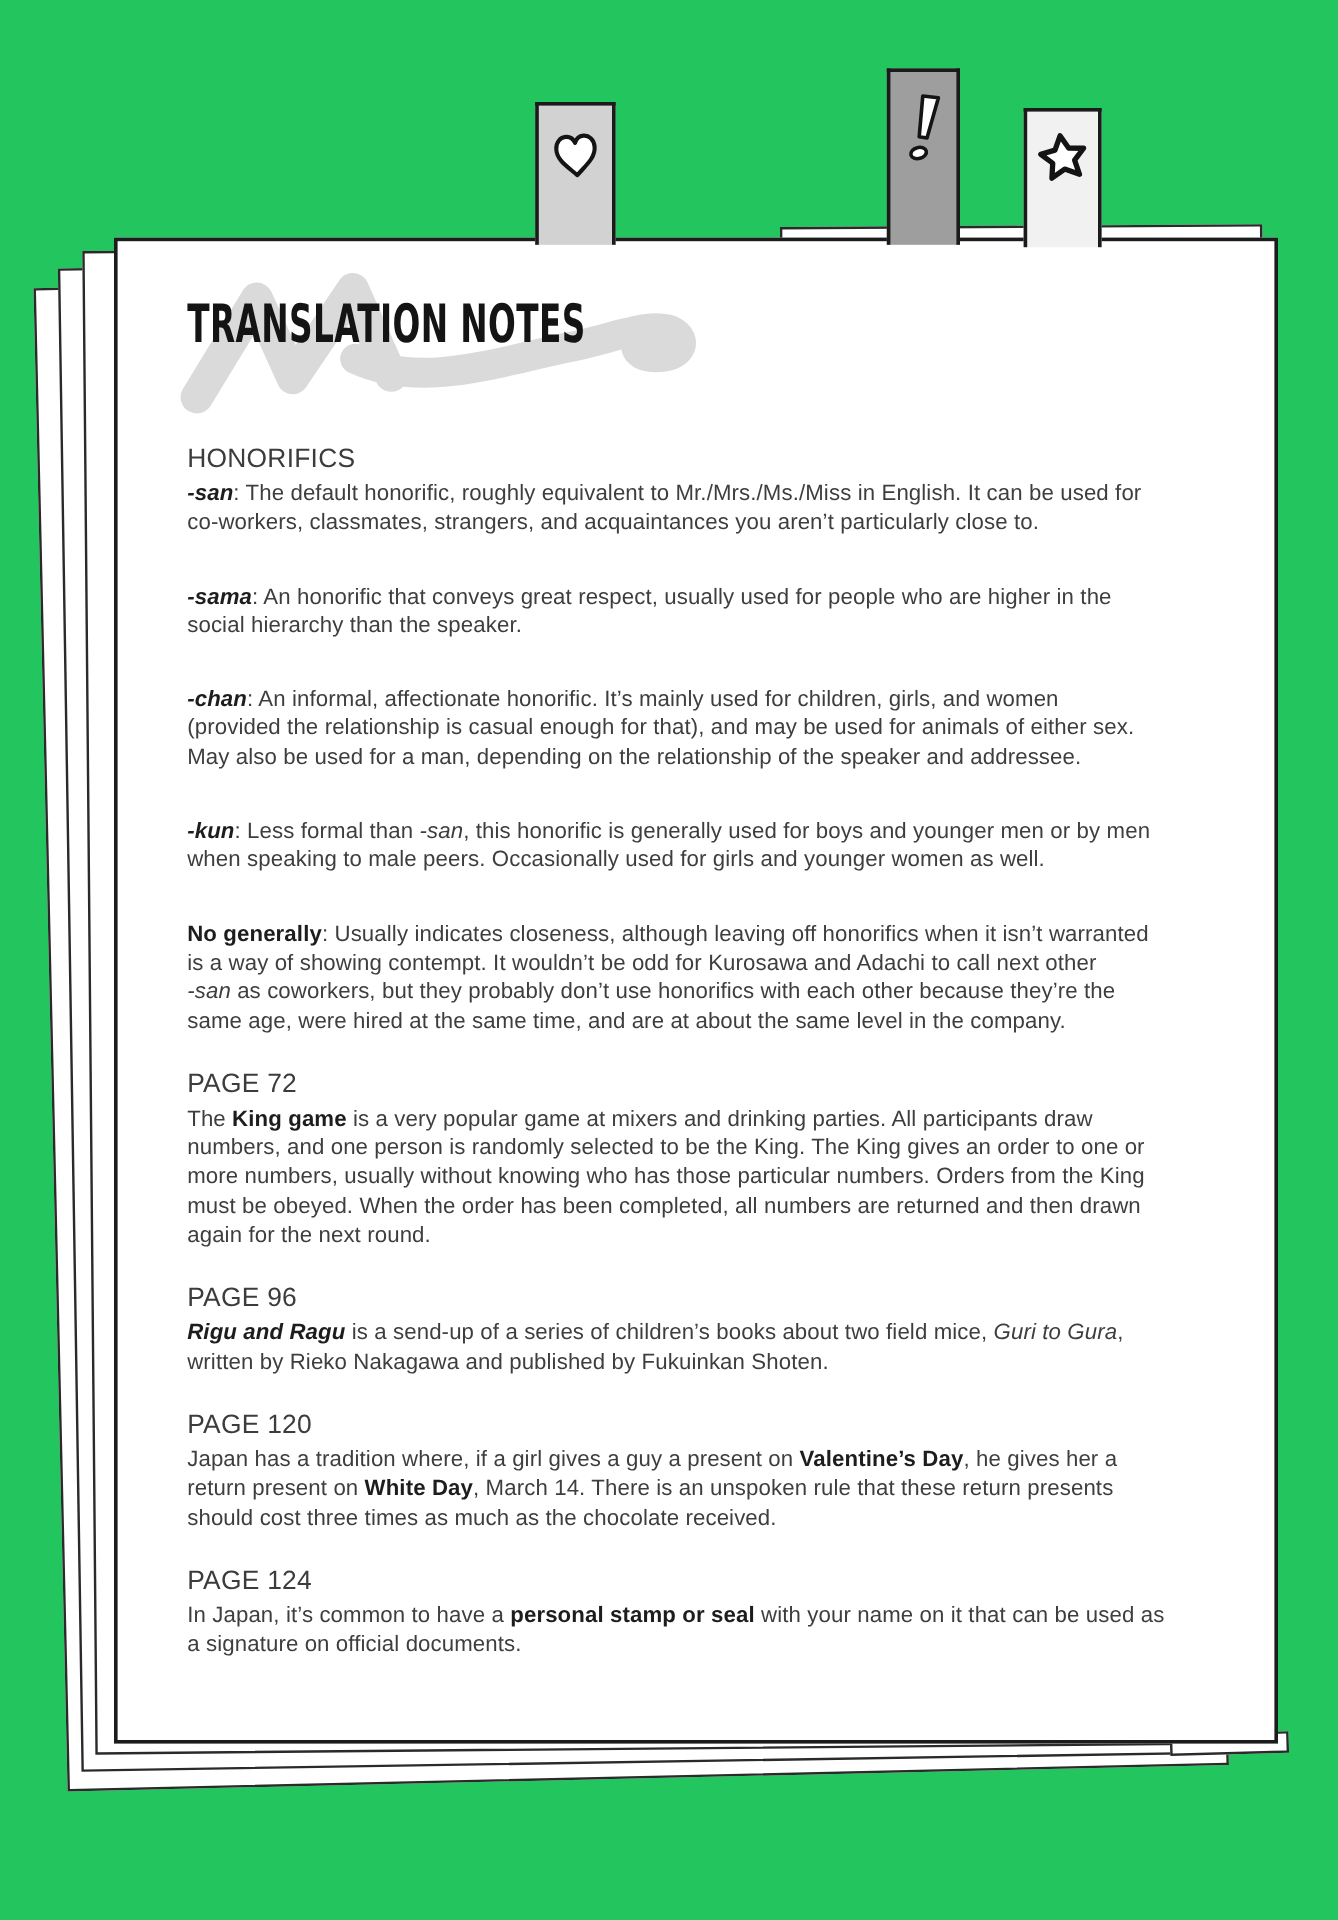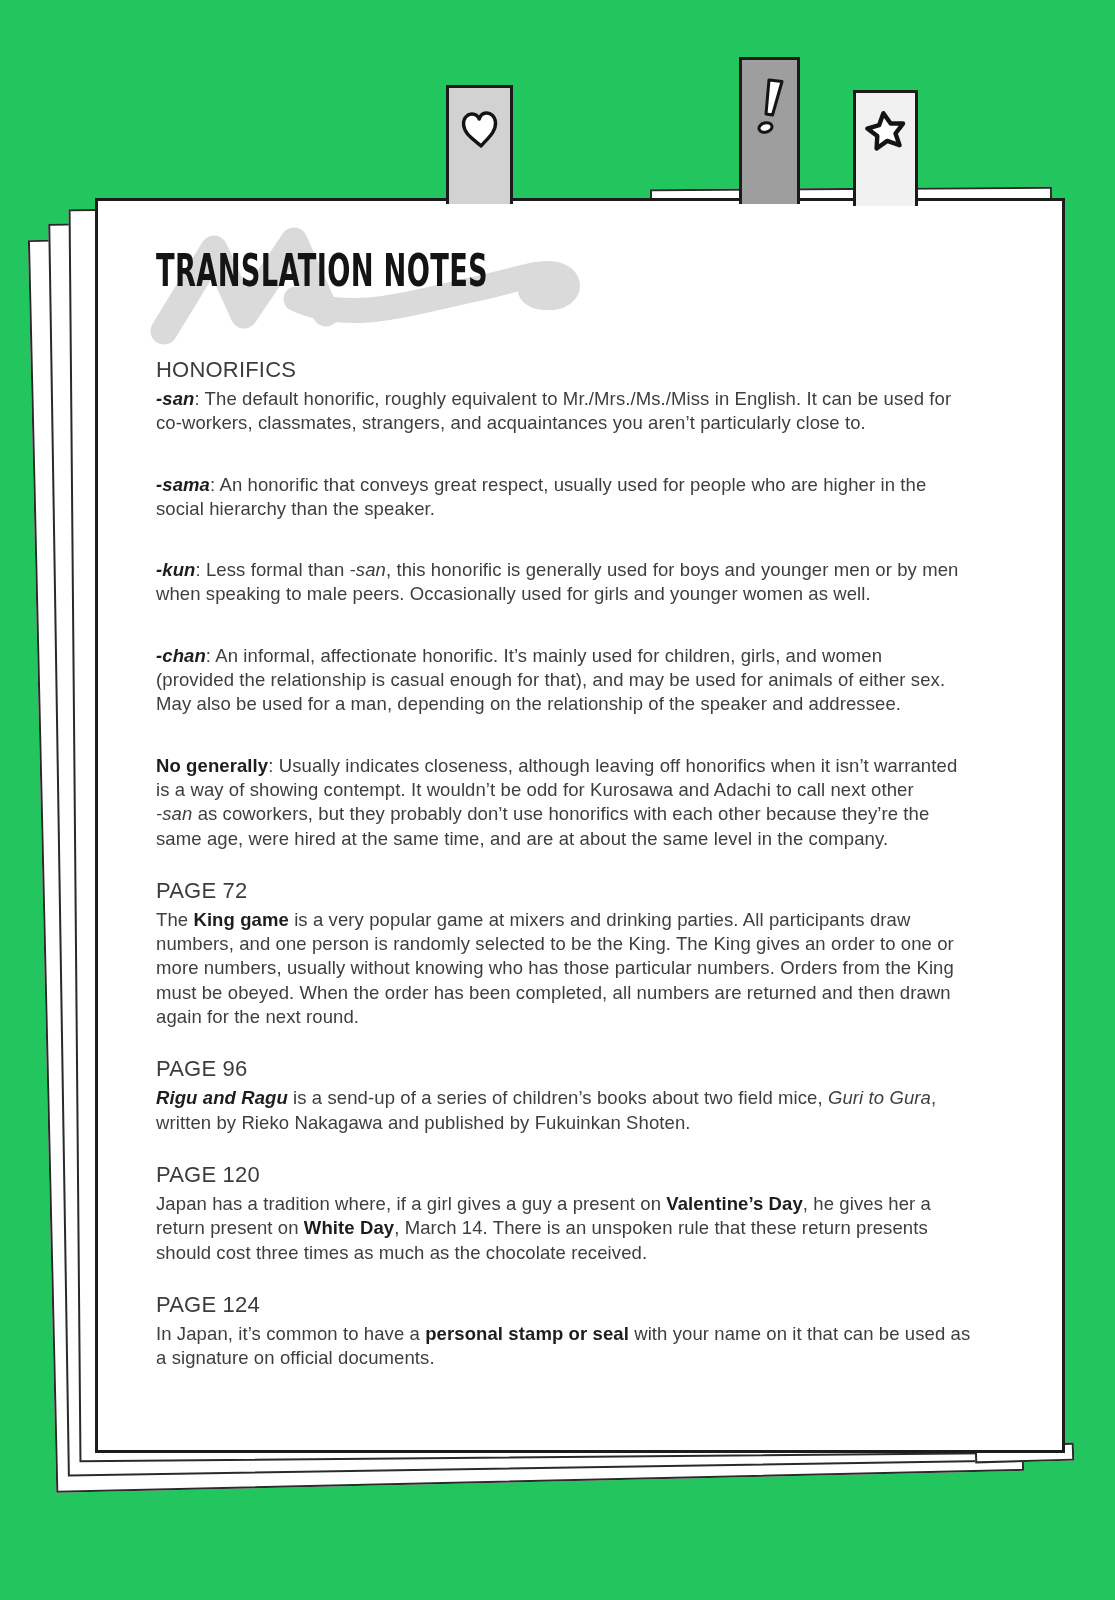--- a/index.html
+++ b/index.html
@@ -48,21 +48,21 @@
     color:#141414; letter-spacing:0.5px;
     transform:scaleX(0.62); transform-origin:0 0;
   }
 
   
   .content { position:absolute; left:58px; top:152px; width:880px; }
   .content h2 {
     font-size:22px; font-weight:400; color:#3c3c3c;
     margin:27px 0 4px 0; line-height:26px; letter-spacing:0.2px;
   }
-  .content section:first-child h2 { margin-top:4px; }
+  .content section:first-child h2 { margin-top:16px; }
   .content p {
     margin:37px 0 0 0; font-size:18.5px; line-height:24.3px;
     color:#3e3e3e; white-space:pre-line; letter-spacing:0.1px;
   }
   .content p.lead { margin-top:0; }
   .content .b { font-weight:700; color:#1d1d1d; }
   .content .i { font-style:italic; }
 </style>
 </head>
 <body>
@@ -106,25 +106,25 @@
       <h1 class="title">TRANSLATION NOTES</h1>
     </div>
 
     <div class="content">
         <section>
           <h2>HONORIFICS</h2>
           <p class="lead"><span class="b i">-san</span><span>: The default honorific, roughly equivalent to Mr./Mrs./Ms./Miss in English. It can be used for
 co-workers, classmates, strangers, and acquaintances you aren’t particularly close to.</span></p>
           <p><span class="b i">-sama</span><span>: An honorific that conveys great respect, usually used for people who are higher in the
 social hierarchy than the speaker.</span></p>
-          <p><span class="b i">-kun</span><span>: Less formal than </span><span class="i">-san</span><span>, this honorific is generally used for boys and younger men or by men
-when speaking to male peers. Occasionally used for girls and younger women as well.</span></p>
           <p><span class="b i">-chan</span><span>: An informal, affectionate honorific. It’s mainly used for children, girls, and women
 (provided the relationship is casual enough for that), and may be used for animals of either sex.
 May also be used for a man, depending on the relationship of the speaker and addressee.</span></p>
+          <p><span class="b i">-kun</span><span>: Less formal than </span><span class="i">-san</span><span>, this honorific is generally used for boys and younger men or by men
+when speaking to male peers. Occasionally used for girls and younger women as well.</span></p>
           <p><span class="b">No generally</span><span>: Usually indicates closeness, although leaving off honorifics when it isn’t warranted
 is a way of showing contempt. It wouldn’t be odd for Kurosawa and Adachi to call next other
 </span><span class="i">-san</span><span> as coworkers, but they probably don’t use honorifics with each other because they’re the
 same age, were hired at the same time, and are at about the same level in the company.</span></p>
         </section>
         <section>
           <h2>PAGE 72</h2>
           <p class="lead"><span>The </span><span class="b">King game</span><span> is a very popular game at mixers and drinking parties. All participants draw
 numbers, and one person is randomly selected to be the King. The King gives an order to one or
 more numbers, usually without knowing who has those particular numbers. Orders from the King

